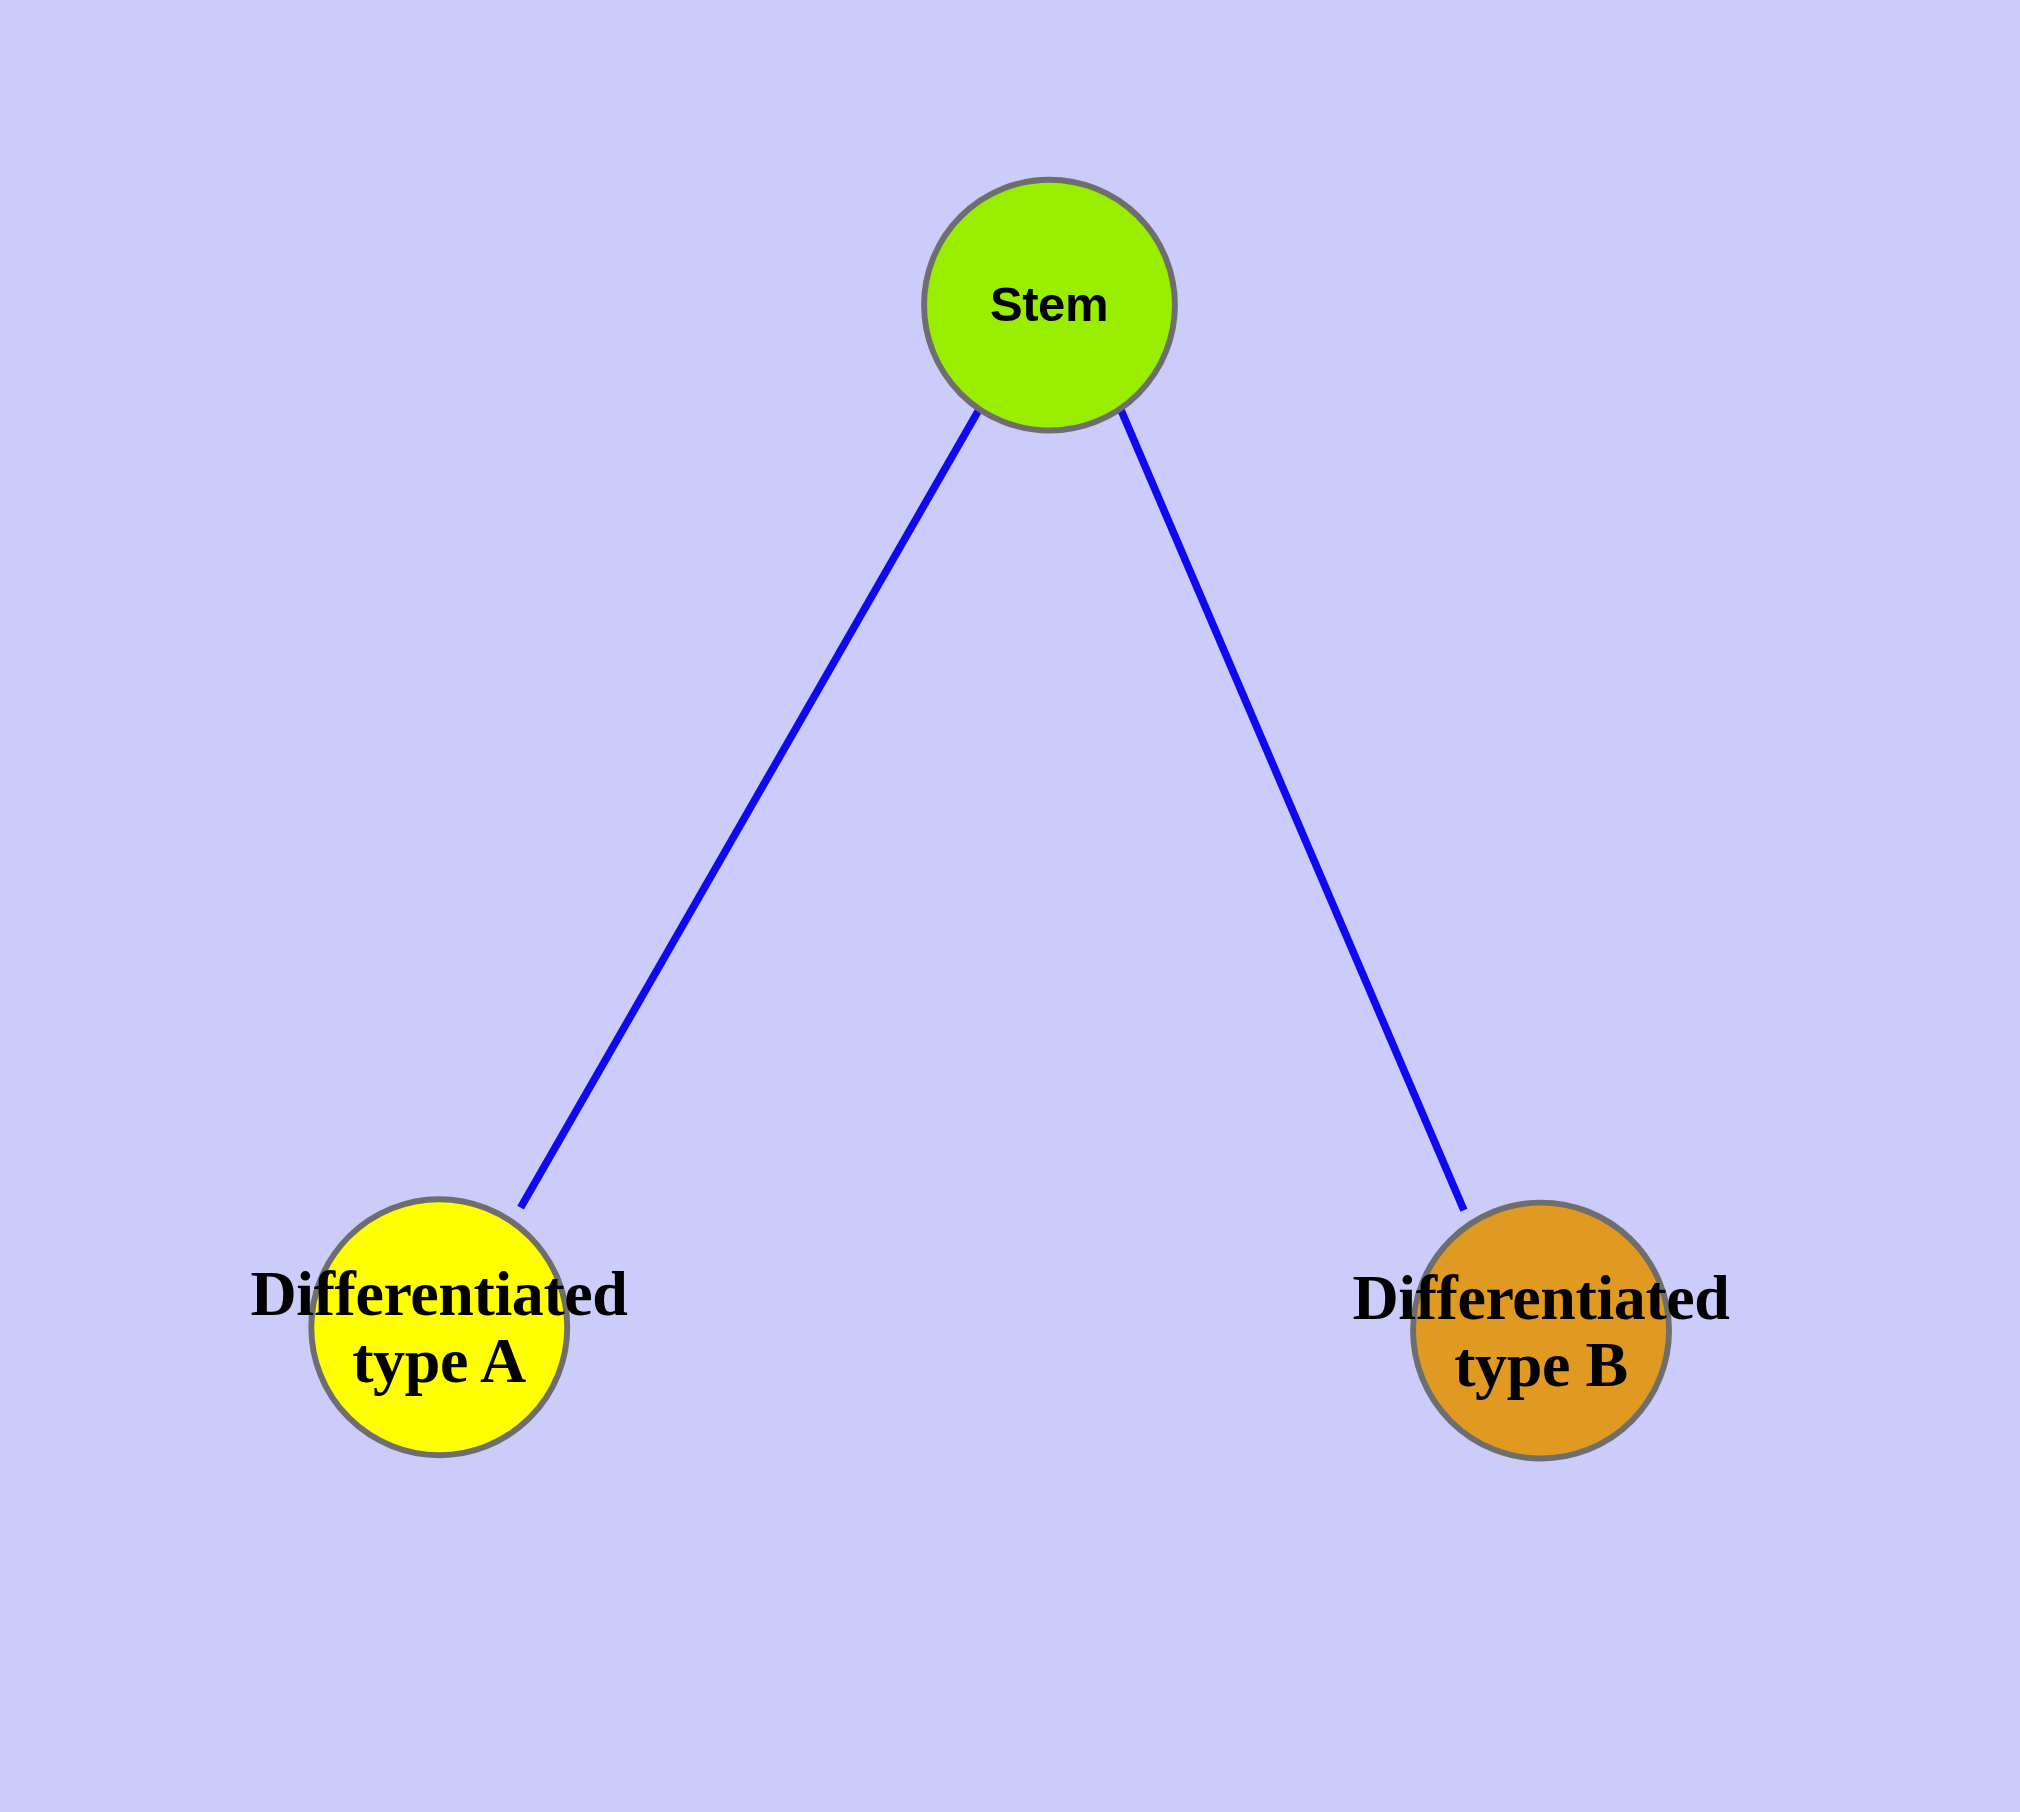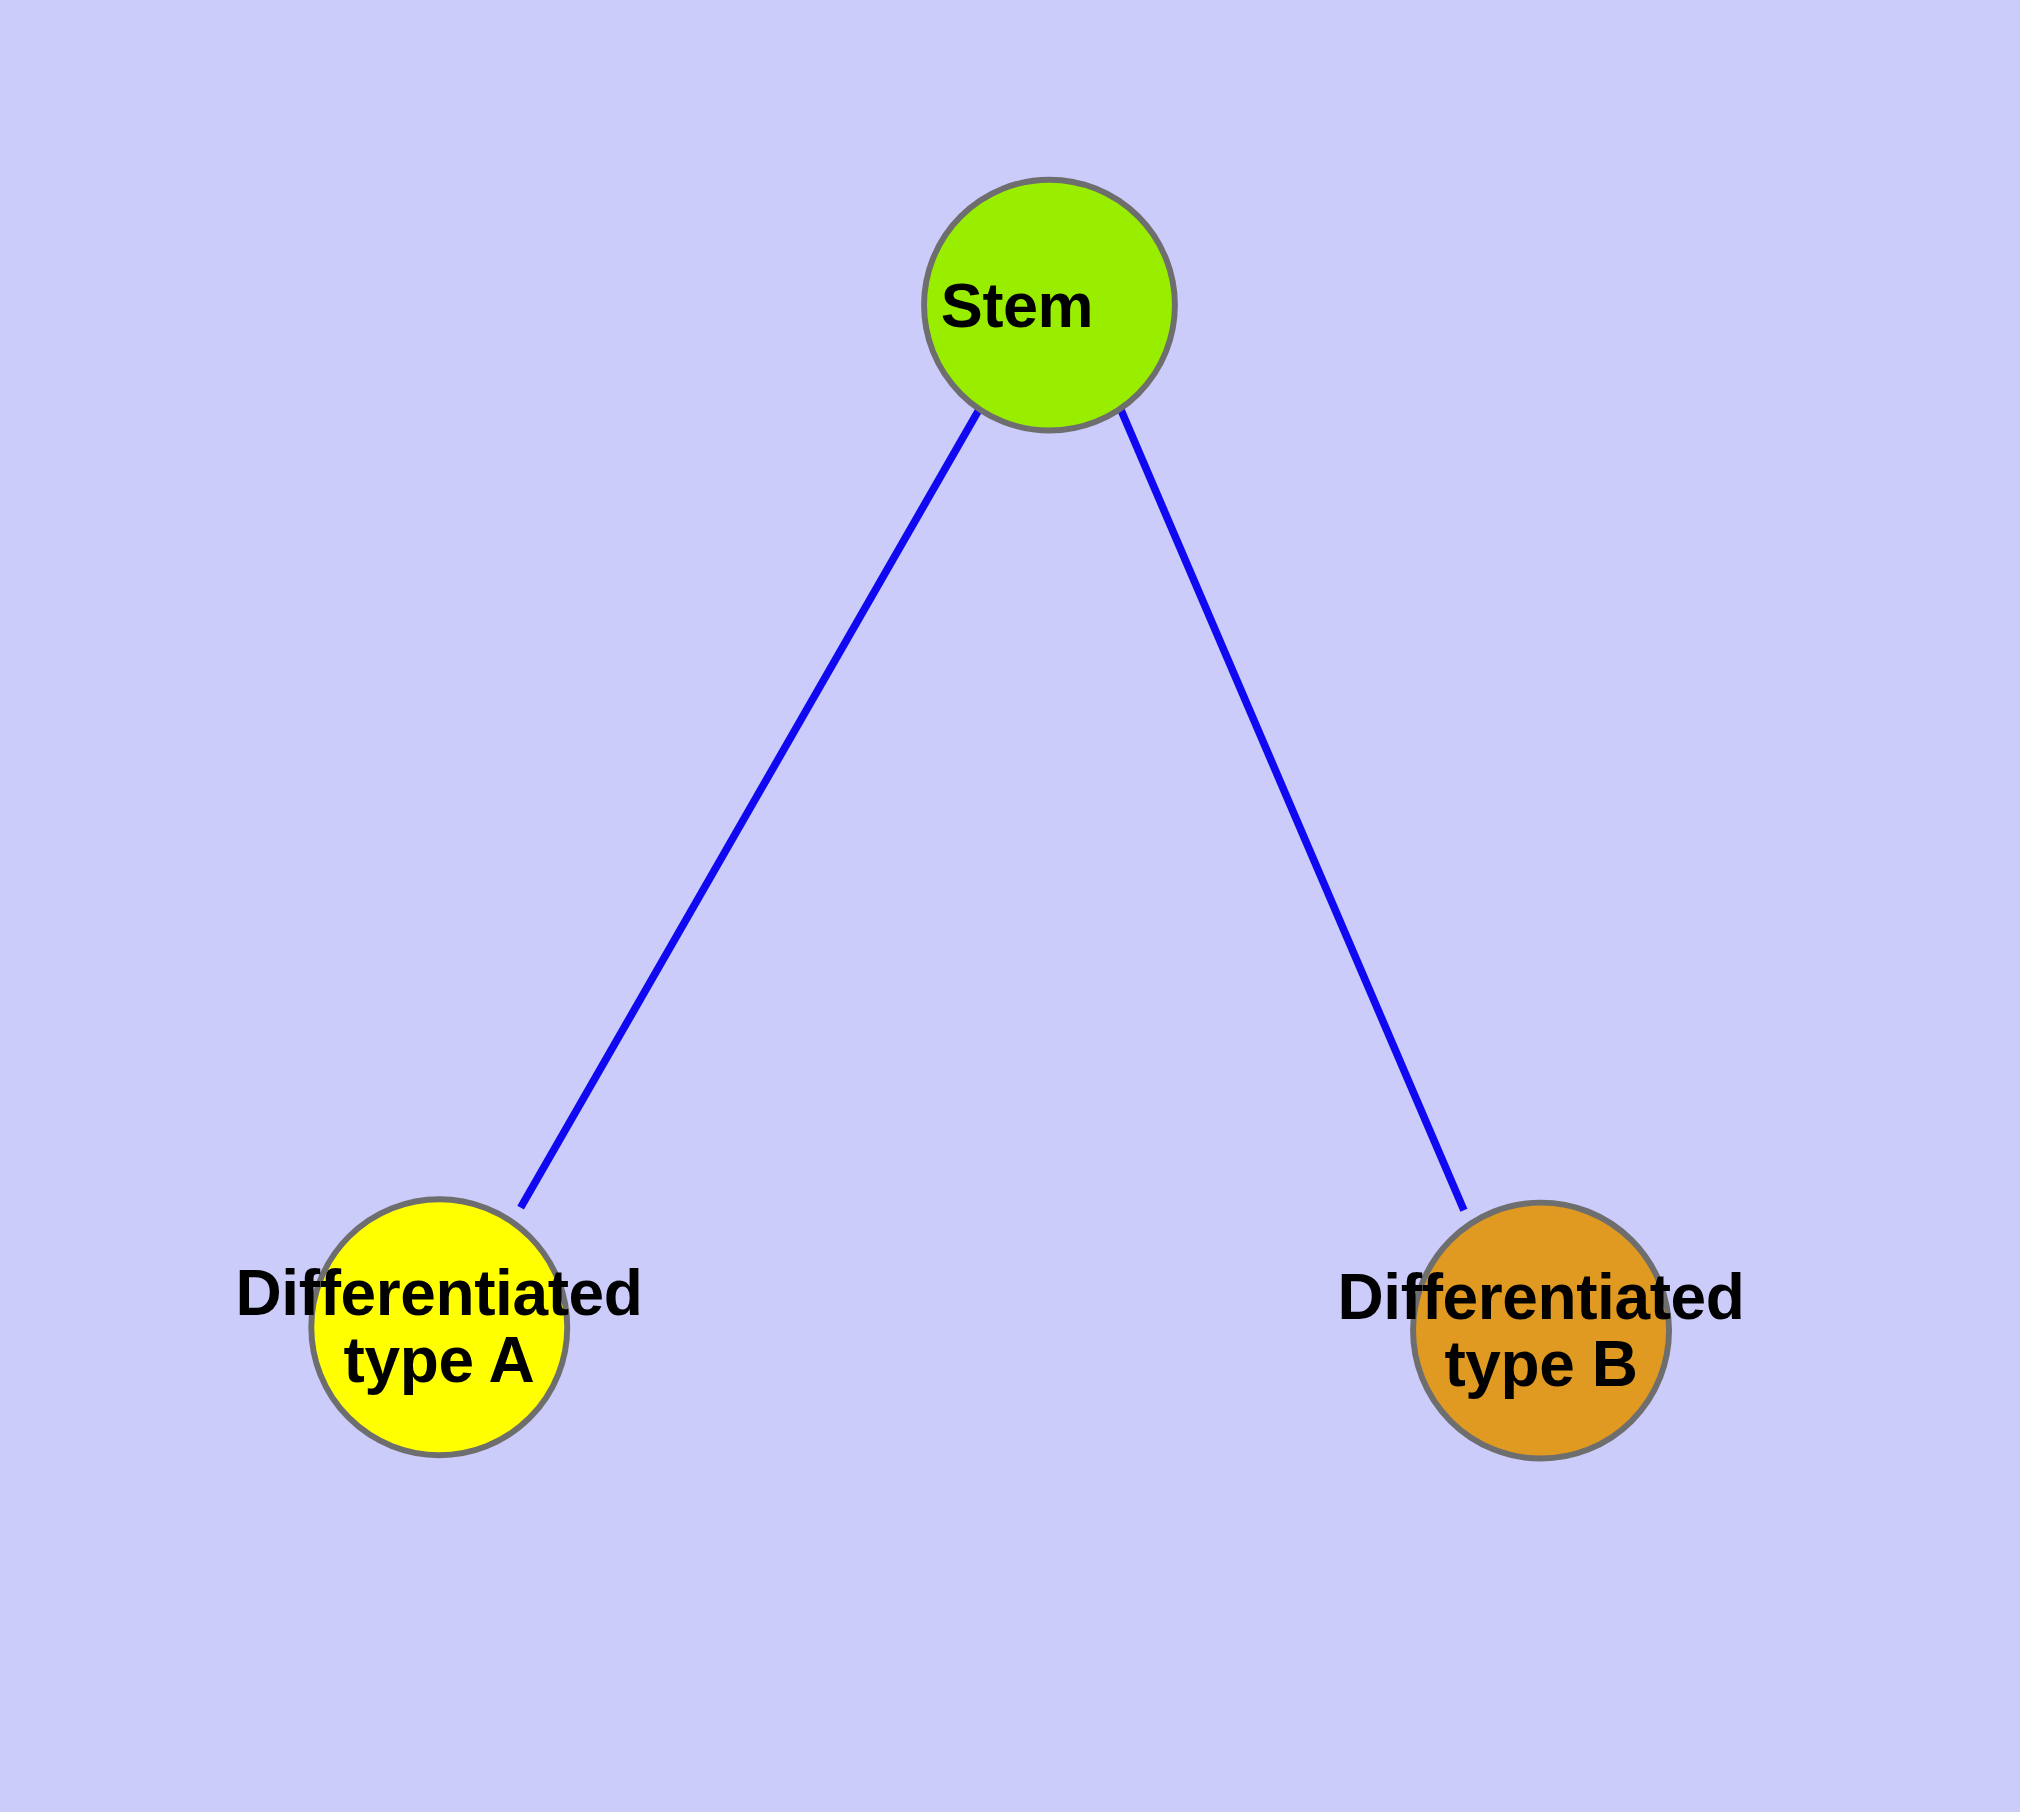--- a/index.html
+++ b/index.html
@@ -38,20 +38,21 @@
     white-space: pre;
     pointer-events: none;
     transform: translate(-50%, -50%);
     letter-spacing: -0.4px;
   }
   .label-stem {
     font-size: 63px;
   }
   .label-branch {
     font-size: 64px;
+    font-family: Liberation Serif, serif;
   }
 </style>
 </head>
 <body style="width: 2021px; height: 1812px;">
 
 <div id="canvas" style="background: rgb(204, 204, 250); width: 2021px; height: 1812px;">
 
   <svg id="graph-svg" viewBox="0 0 2384 2138" xmlns="http://www.w3.org/2000/svg" style="width: 2021px; height: 1812px;">
 
     <g>
@@ -59,21 +60,21 @@
       <line x1="1322" y1="483" x2="1727" y2="1428" stroke="#1008f0" stroke-width="9" stroke-linecap="butt"></line>
     </g>
 
     <g>
       <circle cx="1238" cy="360" r="148" fill="#99ee00" stroke="#6e6e6e" stroke-width="7"></circle>
       <circle cx="518" cy="1566" r="151" fill="#ffff00" stroke="#6e6e6e" stroke-width="7"></circle>
       <circle cx="1818" cy="1570" r="151" fill="#e09a22" stroke="#6e6e6e" stroke-width="7"></circle>
     </g>
   </svg>
 
-  <div class="node-label label-stem" style="left: 1017px; top: 305px; font-size: 63px;">Stem</div>
+  <div class="node-label label-stem" style="left: 1049px; top: 305px; font-size: 49px;">Stem</div>
 
   <div class="node-label label-branch" style="left: 439px; top: 1327px; font-size: 64px;">Differentiated
 type A</div>
 
   <div class="node-label label-branch" style="left: 1541px; top: 1331px; font-size: 64px;">Differentiated
 type B</div>
 
 </div>
 
 

